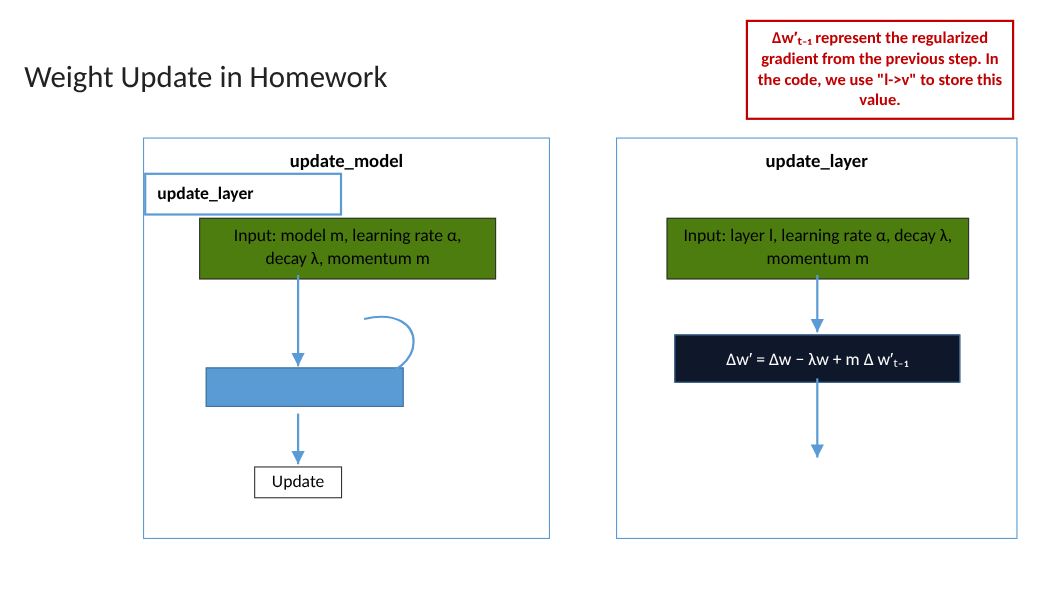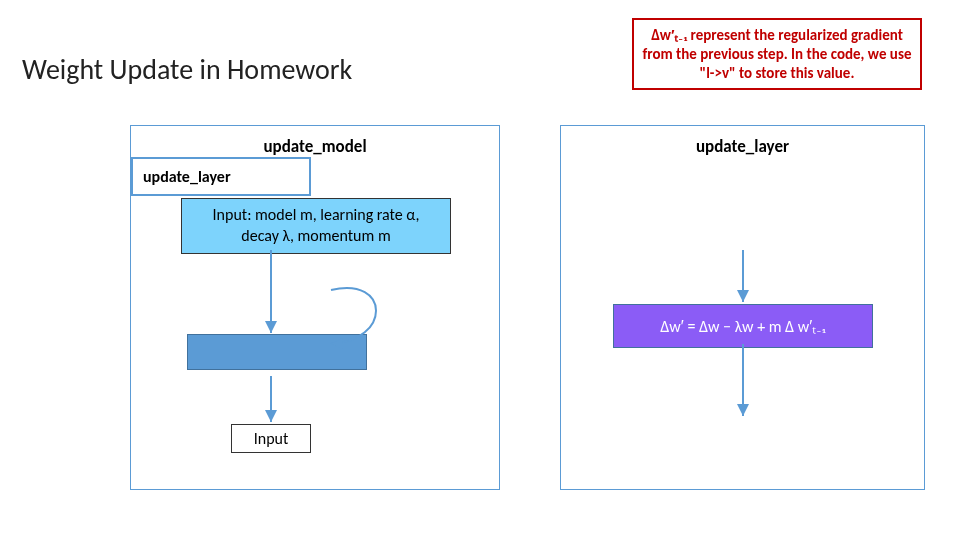--- a/index.html
+++ b/index.html
@@ -17,21 +17,21 @@
     left: 22px;
     top: 52px;
     font-size: 28px;
     font-weight: 300;
     color: #222;
   }
   .annotation {
     position: absolute;
     right: 38px;
     top: 18px;
-    width: 290px;
+    width: 244px;
     border: 2px solid #c00000;
     padding: 6px 8px;
     font-size: 15px;
     color: #c00000;
     text-align: center;
     font-weight: bold;
     line-height: 1.25;
   }
   .panel {
     position: absolute;
@@ -53,39 +53,39 @@
   .panel-title {
     text-align: center;
     font-weight: bold;
     font-size: 17px;
     margin-top: 10px;
     color: #000;
   }
   .inputbox {
     position: absolute;
     border: 1.5px solid #333;
-    background: #7dd3fc;
+    background: #4d7c0f;
     padding: 6px 10px;
     font-size: 16px;
     text-align: center;
     line-height: 1.3;
   }
   .inputbox-left {
     left: 50px;
     top: 72px;
     width: 270px;
   }
   .inputbox-right {
     left: 45px;
     top: 72px;
     width: 275px;
   }
   .bluebox {
     position: absolute;
-    background: #8b5cf6;
+    background: #0f172a;
     border: 1.5px solid #41719c;
     color: #fff;
     font-size: 16px;
     text-align: center;
     padding: 8px 10px;
   }
   .bluebox-layer-left {
     left: 50px;
     top: 213px;
     width: 180px;
@@ -142,39 +142,40 @@
 <div class="annotation">Δw′ₜ₋₁ represent the regularized gradient from the previous step. In the code, we use "l-&gt;v" to store this value.</div>
 
 <div class="panel panel-left">
   <div class="panel-title">update_model</div>
 
   <div class="inputbox inputbox-left">Input: model m, learning rate α, decay λ, momentum m</div>
 
   <div class="bluebox-layer-left-shadow"></div>
   <div class="bluebox-layer-left">update_layer</div>
 
-  <div class="outputbox">Input</div>
+  <div class="outputbox">Update</div>
 
   <svg class="arrow" style="left:0;top:0;width:370px;height:365px">
     <defs>
       <marker id="ah1" markerWidth="8" markerHeight="8" refX="6" refY="3" orient="auto">
         <path d="M0,0 L6,3 L0,6 Z" fill="#5b9bd5"></path>
       </marker>
     </defs>
     <line x1="140" y1="124" x2="140" y2="207" stroke="#5b9bd5" stroke-width="2" marker-end="url(#ah1)"></line>
 
     <path d="M200,164 C260,150 260,215 200,218" stroke="#5b9bd5" stroke-width="2" fill="none" marker-end="url(#ah1)"></path>
 
     <line x1="140" y1="250" x2="140" y2="296" stroke="#5b9bd5" stroke-width="2" marker-end="url(#ah1)"></line>
   </svg>
 </div>
 
 <div class="panel panel-right">
   <div class="panel-title">update_layer</div>
 
+  <div class="inputbox inputbox-right">Input: layer l, learning rate α, decay λ, momentum m</div>
 
   <div class="bluebox bluebox-eq1">Δw′ = Δw − λw + m Δ w′ₜ₋₁</div>
 
 
   <svg class="arrow" style="left:0;top:0;width:365px;height:365px">
     <defs>
       <marker id="ah2" markerWidth="8" markerHeight="8" refX="6" refY="3" orient="auto">
         <path d="M0,0 L6,3 L0,6 Z" fill="#5b9bd5"></path>
       </marker>
     </defs>

